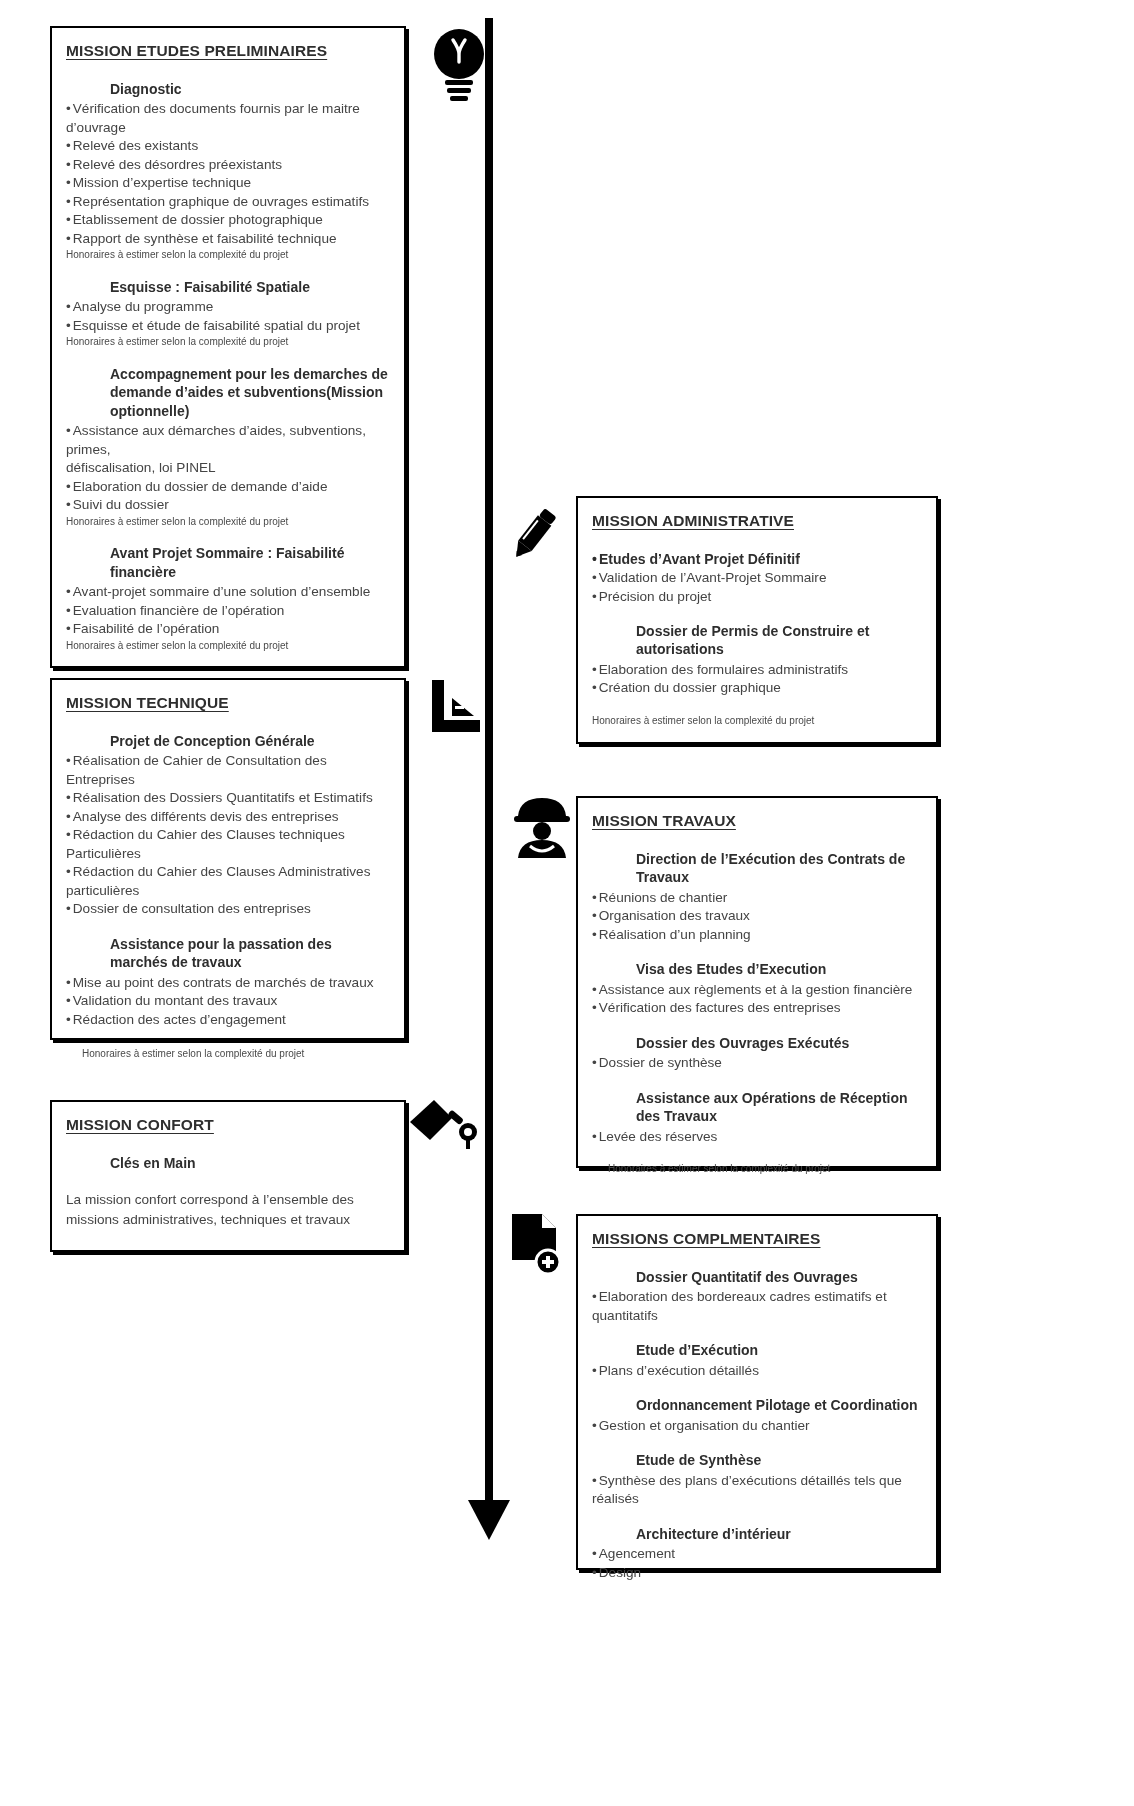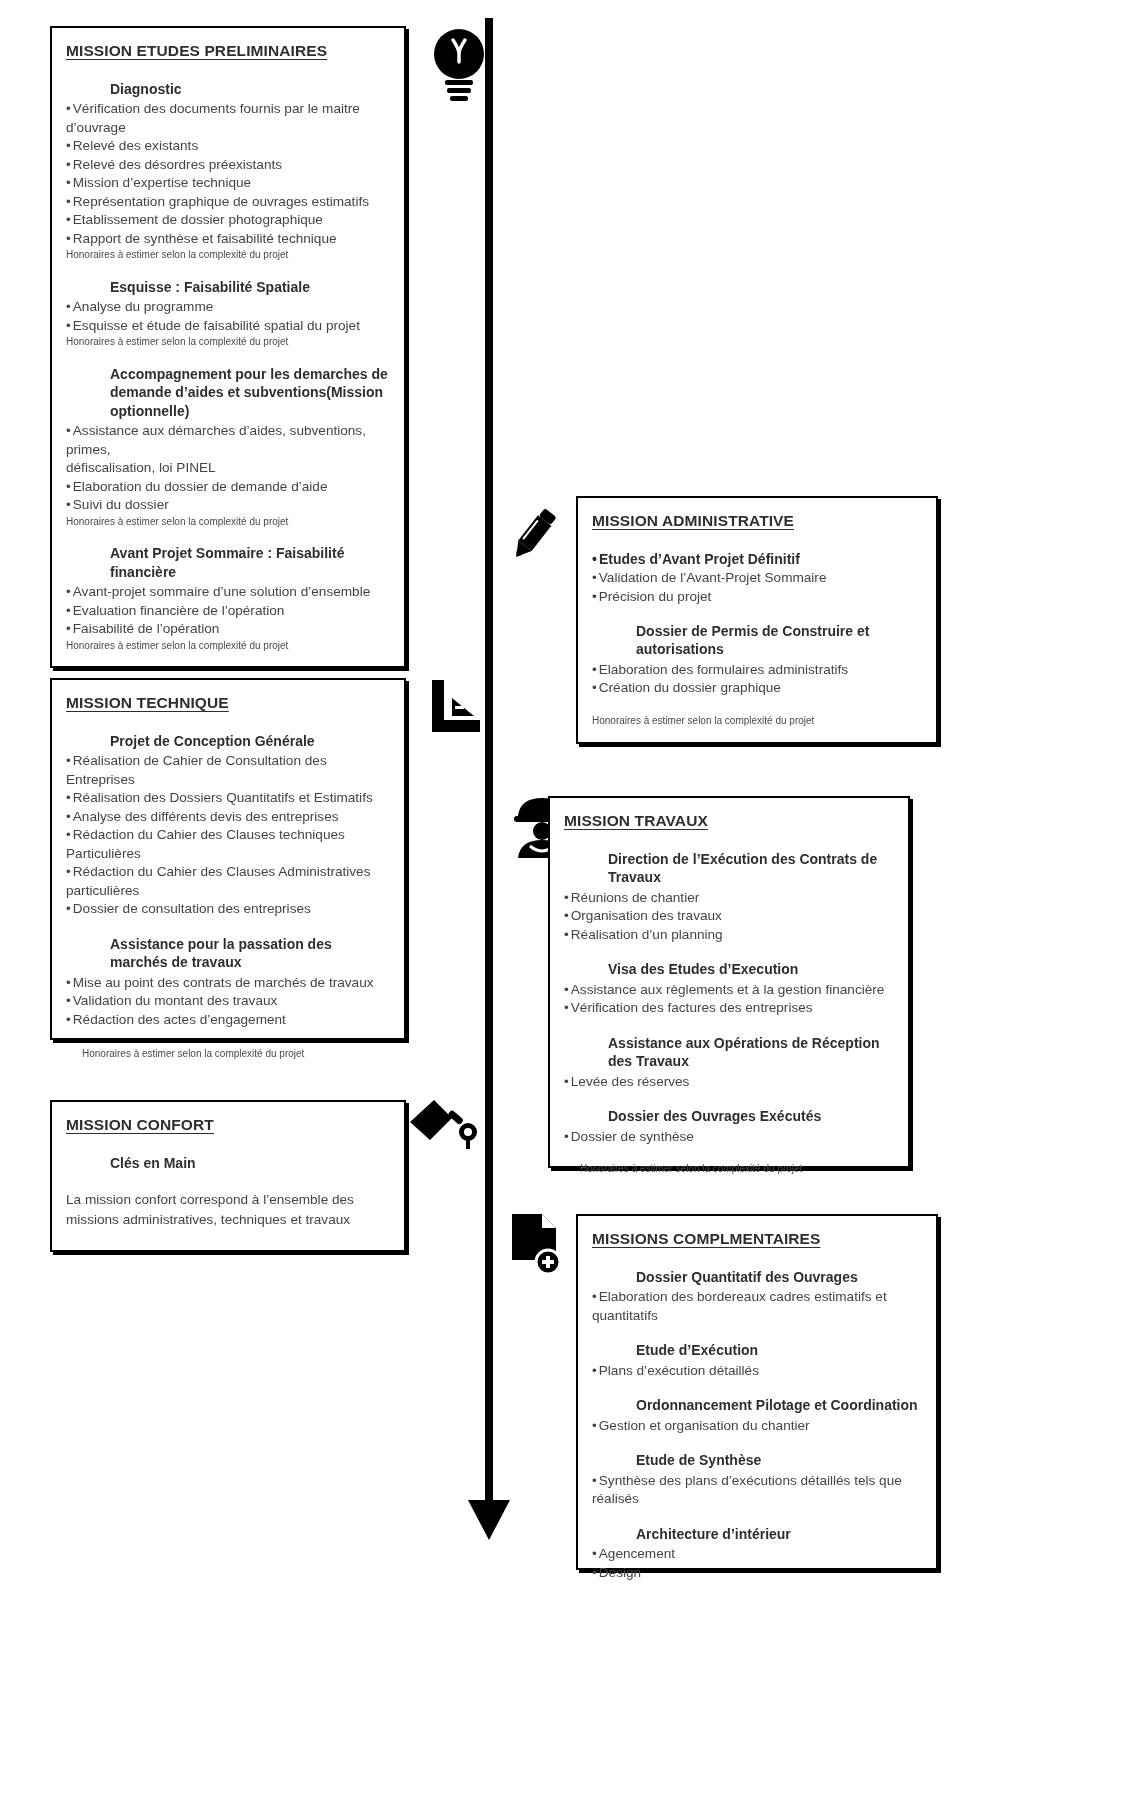--- a/index.html
+++ b/index.html
@@ -82,21 +82,21 @@
     font-size: 13.6px;
     line-height: 1.4;
     color: #444;
   }
 
   
   #box-etudes        { left: 50px;  top: 26px;   width: 356px; }
   #box-technique     { left: 50px;  top: 678px;  width: 356px; height: 362px; }
   #box-confort       { left: 50px;  top: 1100px; width: 356px; height: 152px; }
   #box-administrative{ left: 576px; top: 496px;  width: 362px; height: 248px; }
-  #box-travaux       { left: 548px; top: 796px;  width: 362px; height: 372px; }
+  #box-travaux       { left: 576px; top: 796px;  width: 362px; height: 372px; }
   #box-complementaires{left: 576px; top: 1214px; width: 362px; height: 356px; }
 
   
   .icon { position: absolute; }
   #icon-bulb  { left: 432px; top: 28px;  width: 54px; height: 74px; }
   #icon-pencil{ left: 500px; top: 500px; width: 66px; height: 66px; }
   #icon-ruler { left: 428px; top: 676px; width: 58px; height: 58px; }
   #icon-worker{ left: 508px; top: 790px; width: 68px; height: 68px; }
   #icon-trowel{ left: 408px; top: 1092px;width: 72px; height: 58px; }
   #icon-docadd{ left: 504px; top: 1212px;width: 62px; height: 64px; }
@@ -261,27 +261,27 @@
       <div class="li"><span class="b">•</span><span>Réalisation d’un planning</span></div>
     </div>
 
     <div class="grp">
       <div class="grp-head">Visa des Etudes d’Execution</div>
       <div class="li"><span class="b">•</span><span>Assistance aux règlements et à la gestion financière</span></div>
       <div class="li"><span class="b">•</span><span>Vérification des factures des entreprises</span></div>
     </div>
 
     <div class="grp">
+      <div class="grp-head">Dossier des Ouvrages Exécutés</div>
+      <div class="li"><span class="b">•</span><span>Dossier de synthèse</span></div>
+    </div>
+
+    <div class="grp">
       <div class="grp-head">Assistance aux Opérations de Réception des Travaux</div>
       <div class="li"><span class="b">•</span><span>Levée des réserves</span></div>
-    </div>
-
-    <div class="grp">
-      <div class="grp-head">Dossier des Ouvrages Exécutés</div>
-      <div class="li"><span class="b">•</span><span>Dossier de synthèse</span></div>
     </div>
 
     <div class="hono ind">Honoraires à estimer selon la complexité du projet</div>
   </div>
 
   <div class="box" id="box-confort">
     <div class="box-title">MISSION CONFORT</div>
     <div class="grp-head" style="margin-bottom:18px;">Clés en Main</div>
     <div class="plain">La mission confort correspond à l’ensemble des missions administratives, techniques et travaux</div>
   </div>

